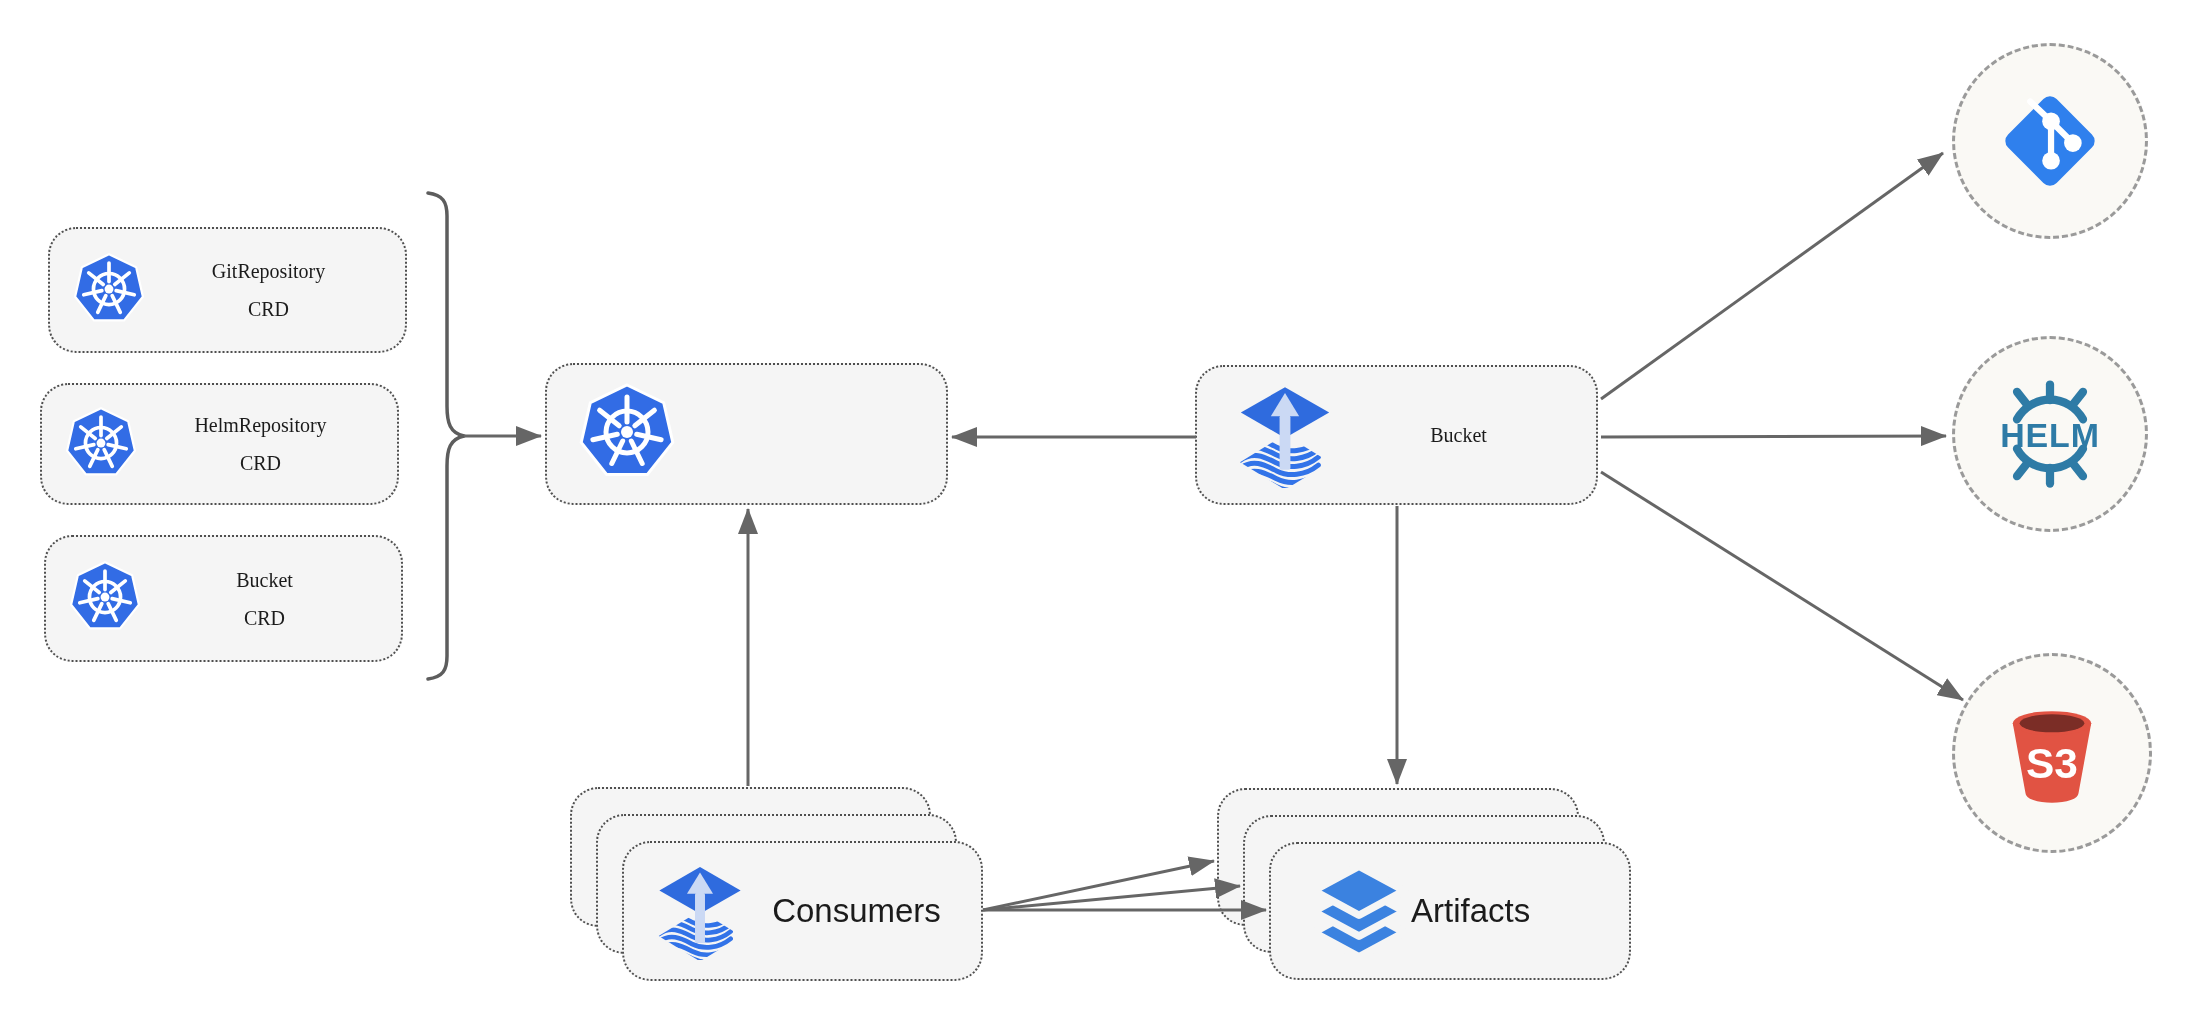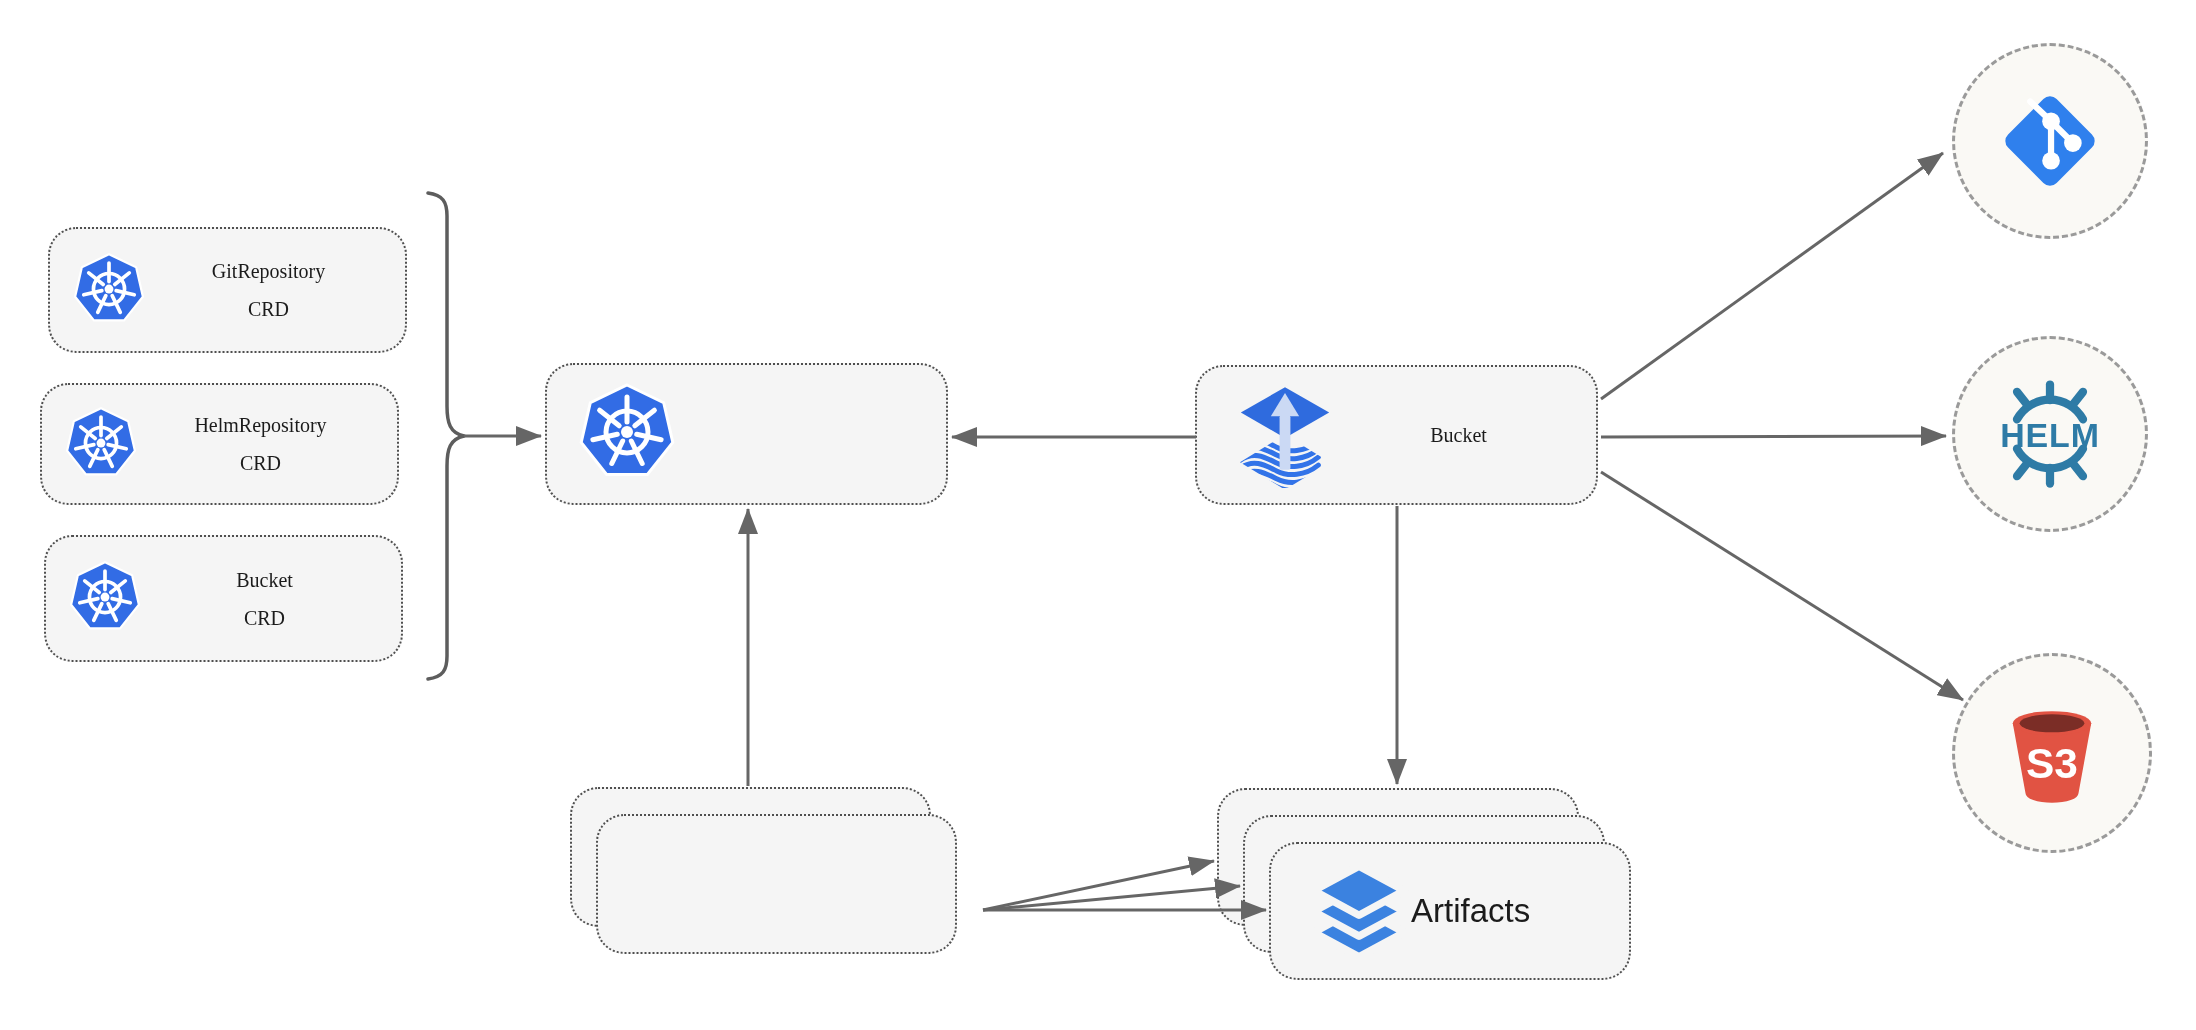--- a/index.html
+++ b/index.html
@@ -163,20 +163,26 @@
     <svg class="icon" width="100" height="105" style="margin-left:38px">
         <use href="#flux-icon"></use>
       </svg>
     <div class="label">
       <span class="ln">Bucket</span>
     </div>
   </div>
 
   <div class="stackbox z1" style="left:570px;top:787px;width:361px;height:140px"></div>
   <div class="stackbox z2" style="left:596px;top:814px;width:361px;height:140px"></div>
+  <div class="stackbox z3" style="left:622px;top:841px;width:361px;height:140px">
+    <svg class="icon" width="92" height="97" style="margin-left:30px;flex-shrink:0">
+        <use href="#flux-icon"></use>
+      </svg>
+    <div class="label single" style="flex:1;text-align:center;padding-right:14px">Consumers</div>
+  </div>
 
   <div class="stackbox z1" style="left:1217px;top:788px;width:362px;height:138px"></div>
   <div class="stackbox z2" style="left:1243px;top:815px;width:362px;height:138px"></div>
   <div class="stackbox z3" style="left:1269px;top:842px;width:362px;height:138px">
     <svg class="icon" width="104" height="95" style="margin-left:36px;flex-shrink:0">
         <use href="#layers-icon"></use>
       </svg>
     <div class="label single" style="flex:1;text-align:left;padding-right:14px">Artifacts</div>
   </div>
 

